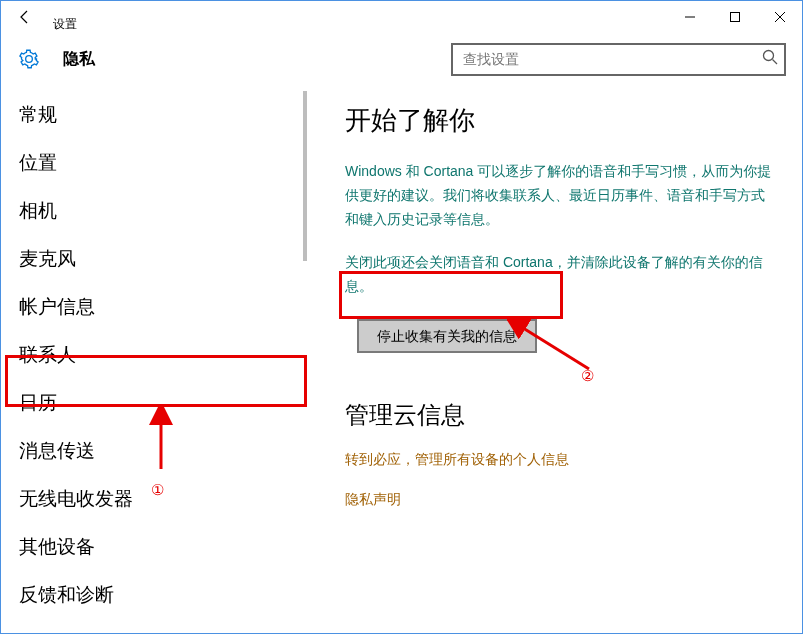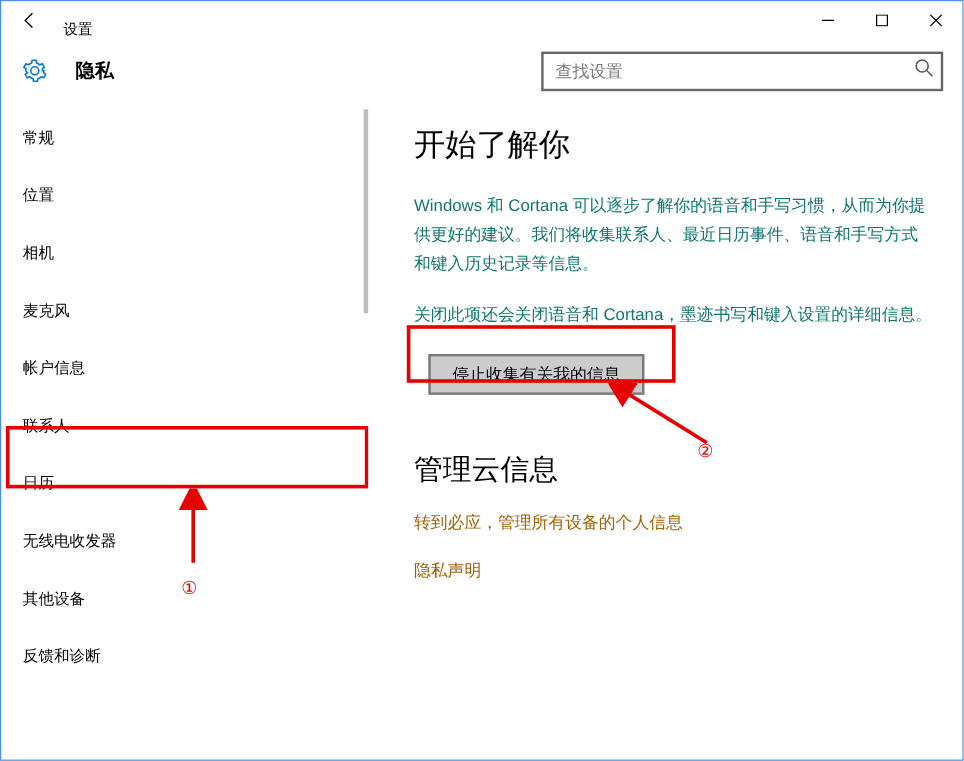--- a/index.html
+++ b/index.html
@@ -22,21 +22,21 @@
 .search-wrap { margin-left: auto; position: relative; }
 .search-input { width: 335px; height: 33px; border: 2px solid #666; padding: 0 34px 0 10px; font-size: 14px; outline: none; }
 .search-input::placeholder { color: #777; }
 .search-icon { position: absolute; right: 8px; top: 50%; transform: translateY(-50%); pointer-events: none; }
 .search-icon svg { width: 16px; height: 16px; }
 
 
 .body { display: flex; height: calc(100% - 84px); }
 .sidebar { width: 306px; position: relative; overflow: hidden; }
 .sidebar-items { padding-top: 6px; }
-.sb-item { height: 48px; display: flex; align-items: center; padding-left: 18px; font-size: 13px; color: #000; cursor: pointer; position: relative; }
+.sb-item { height: 48px; display: flex; align-items: center; padding-left: 18px; font-size: 19px; color: #000; cursor: pointer; position: relative; }
 .sb-item.selected { background: #a3c5e8; }
 .hl-box { position: absolute; border: 3px solid #e60000; pointer-events: none; }
 .hl1 { left: 4px; top: 270px; width: 302px; height: 52px; }
 .scrollbar { position: absolute; right: 0; top: 6px; width: 4px; height: 170px; background: #bdbdbd; }
 
 .content { flex: 1; padding: 18px 24px 0 38px; position: relative; }
 .h1 { font-size: 26px; font-weight: 300; margin-bottom: 22px; }
 .para { font-size: 14px; line-height: 1.7; color: #0f766e; margin-bottom: 20px; }
 .btn { display: inline-block; height: 34px; padding: 0 18px; background: #ccc; border: 2px solid #7a7a7a; font-size: 14px; line-height: 30px; cursor: pointer; margin-left: 12px; }
 .hl2 { left: 32px; top: 186px; width: 224px; height: 48px; }
@@ -98,41 +98,42 @@
 <div class="body">
   <div class="sidebar">
     <div class="sidebar-items" id="sidebar-items">
         <div class="sb-item">常规</div>
         <div class="sb-item">位置</div>
         <div class="sb-item">相机</div>
         <div class="sb-item">麦克风</div>
         <div class="sb-item">帐户信息</div>
         <div class="sb-item">联系人</div>
         <div class="sb-item">日历</div>
+        <div class="sb-item">消息传送</div>
         <div class="sb-item">无线电收发器</div>
         <div class="sb-item">其他设备</div>
         <div class="sb-item">反馈和诊断</div>
       </div>
     <div class="scrollbar"></div>
     <div class="hl-box hl1"></div>
     <svg class="arrow" style="left:140px; top:322px;" width="40" height="70">
       <defs>
           <marker id="ah1" markerWidth="8" markerHeight="8" refX="4" refY="4" orient="auto">
             <path d="M0,0 L8,4 L0,8 z" fill="#e60000"></path>
           </marker>
         </defs>
       <line x1="20" y1="62" x2="20" y2="6" stroke="#e60000" stroke-width="3" marker-end="url(#ah1)"></line>
     </svg>
     <div class="circ-num" style="left:150px; top:396px;">①</div>
   </div>
 
   <div class="content">
     <div class="h1">开始了解你</div>
     <div class="para">Windows 和 Cortana 可以逐步了解你的语音和手写习惯，从而为你提供更好的建议。我们将收集联系人、最近日历事件、语音和手写方式和键入历史记录等信息。</div>
-    <div class="para">关闭此项还会关闭语音和 Cortana，墨迹书写和键入设置的详细信息。</div>
+    <div class="para">关闭此项还会关闭语音和 Cortana，并清除此设备了解的有关你的信息。</div>
     <span class="btn">停止收集有关我的信息</span>
     <div class="hl-box hl2"></div>
 
     <div class="h2">管理云信息</div>
     <a class="link">转到必应，管理所有设备的个人信息</a>
     <a class="link">隐私声明</a>
 
     <svg class="arrow" style="left:200px; top:232px;" width="90" height="60">
       <defs>
           <marker id="ah2" markerWidth="8" markerHeight="8" refX="4" refY="4" orient="auto">

